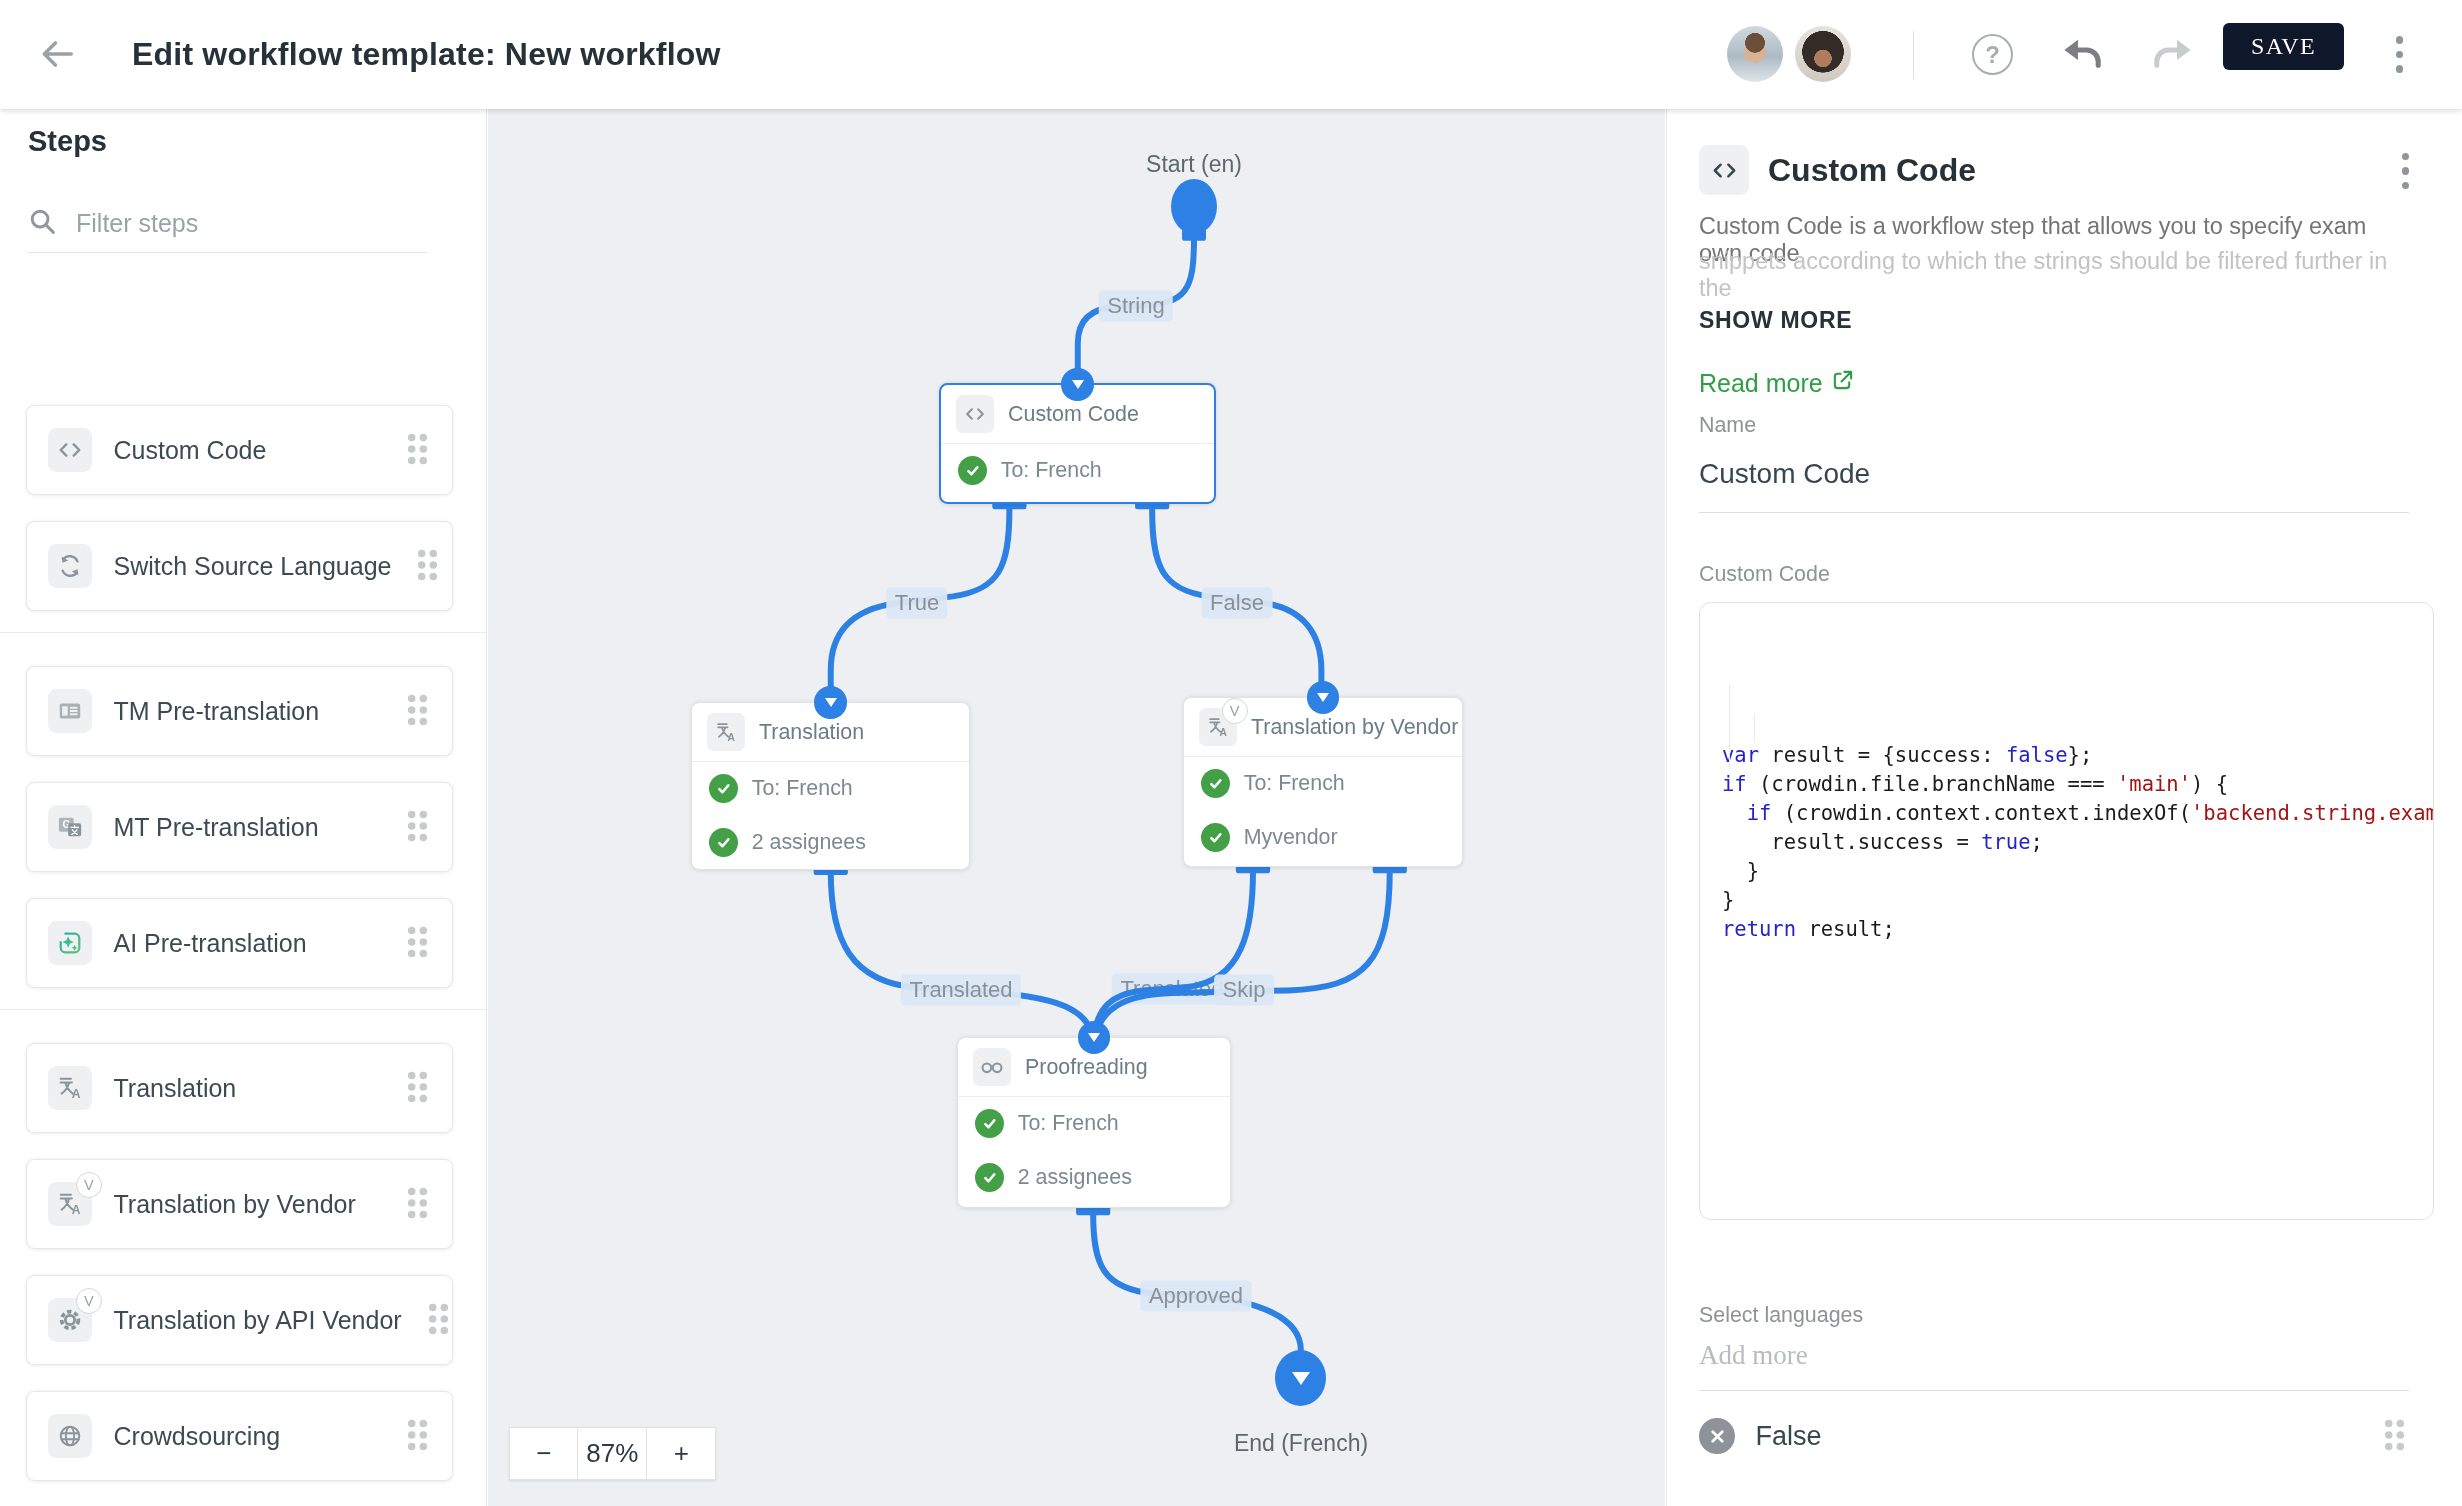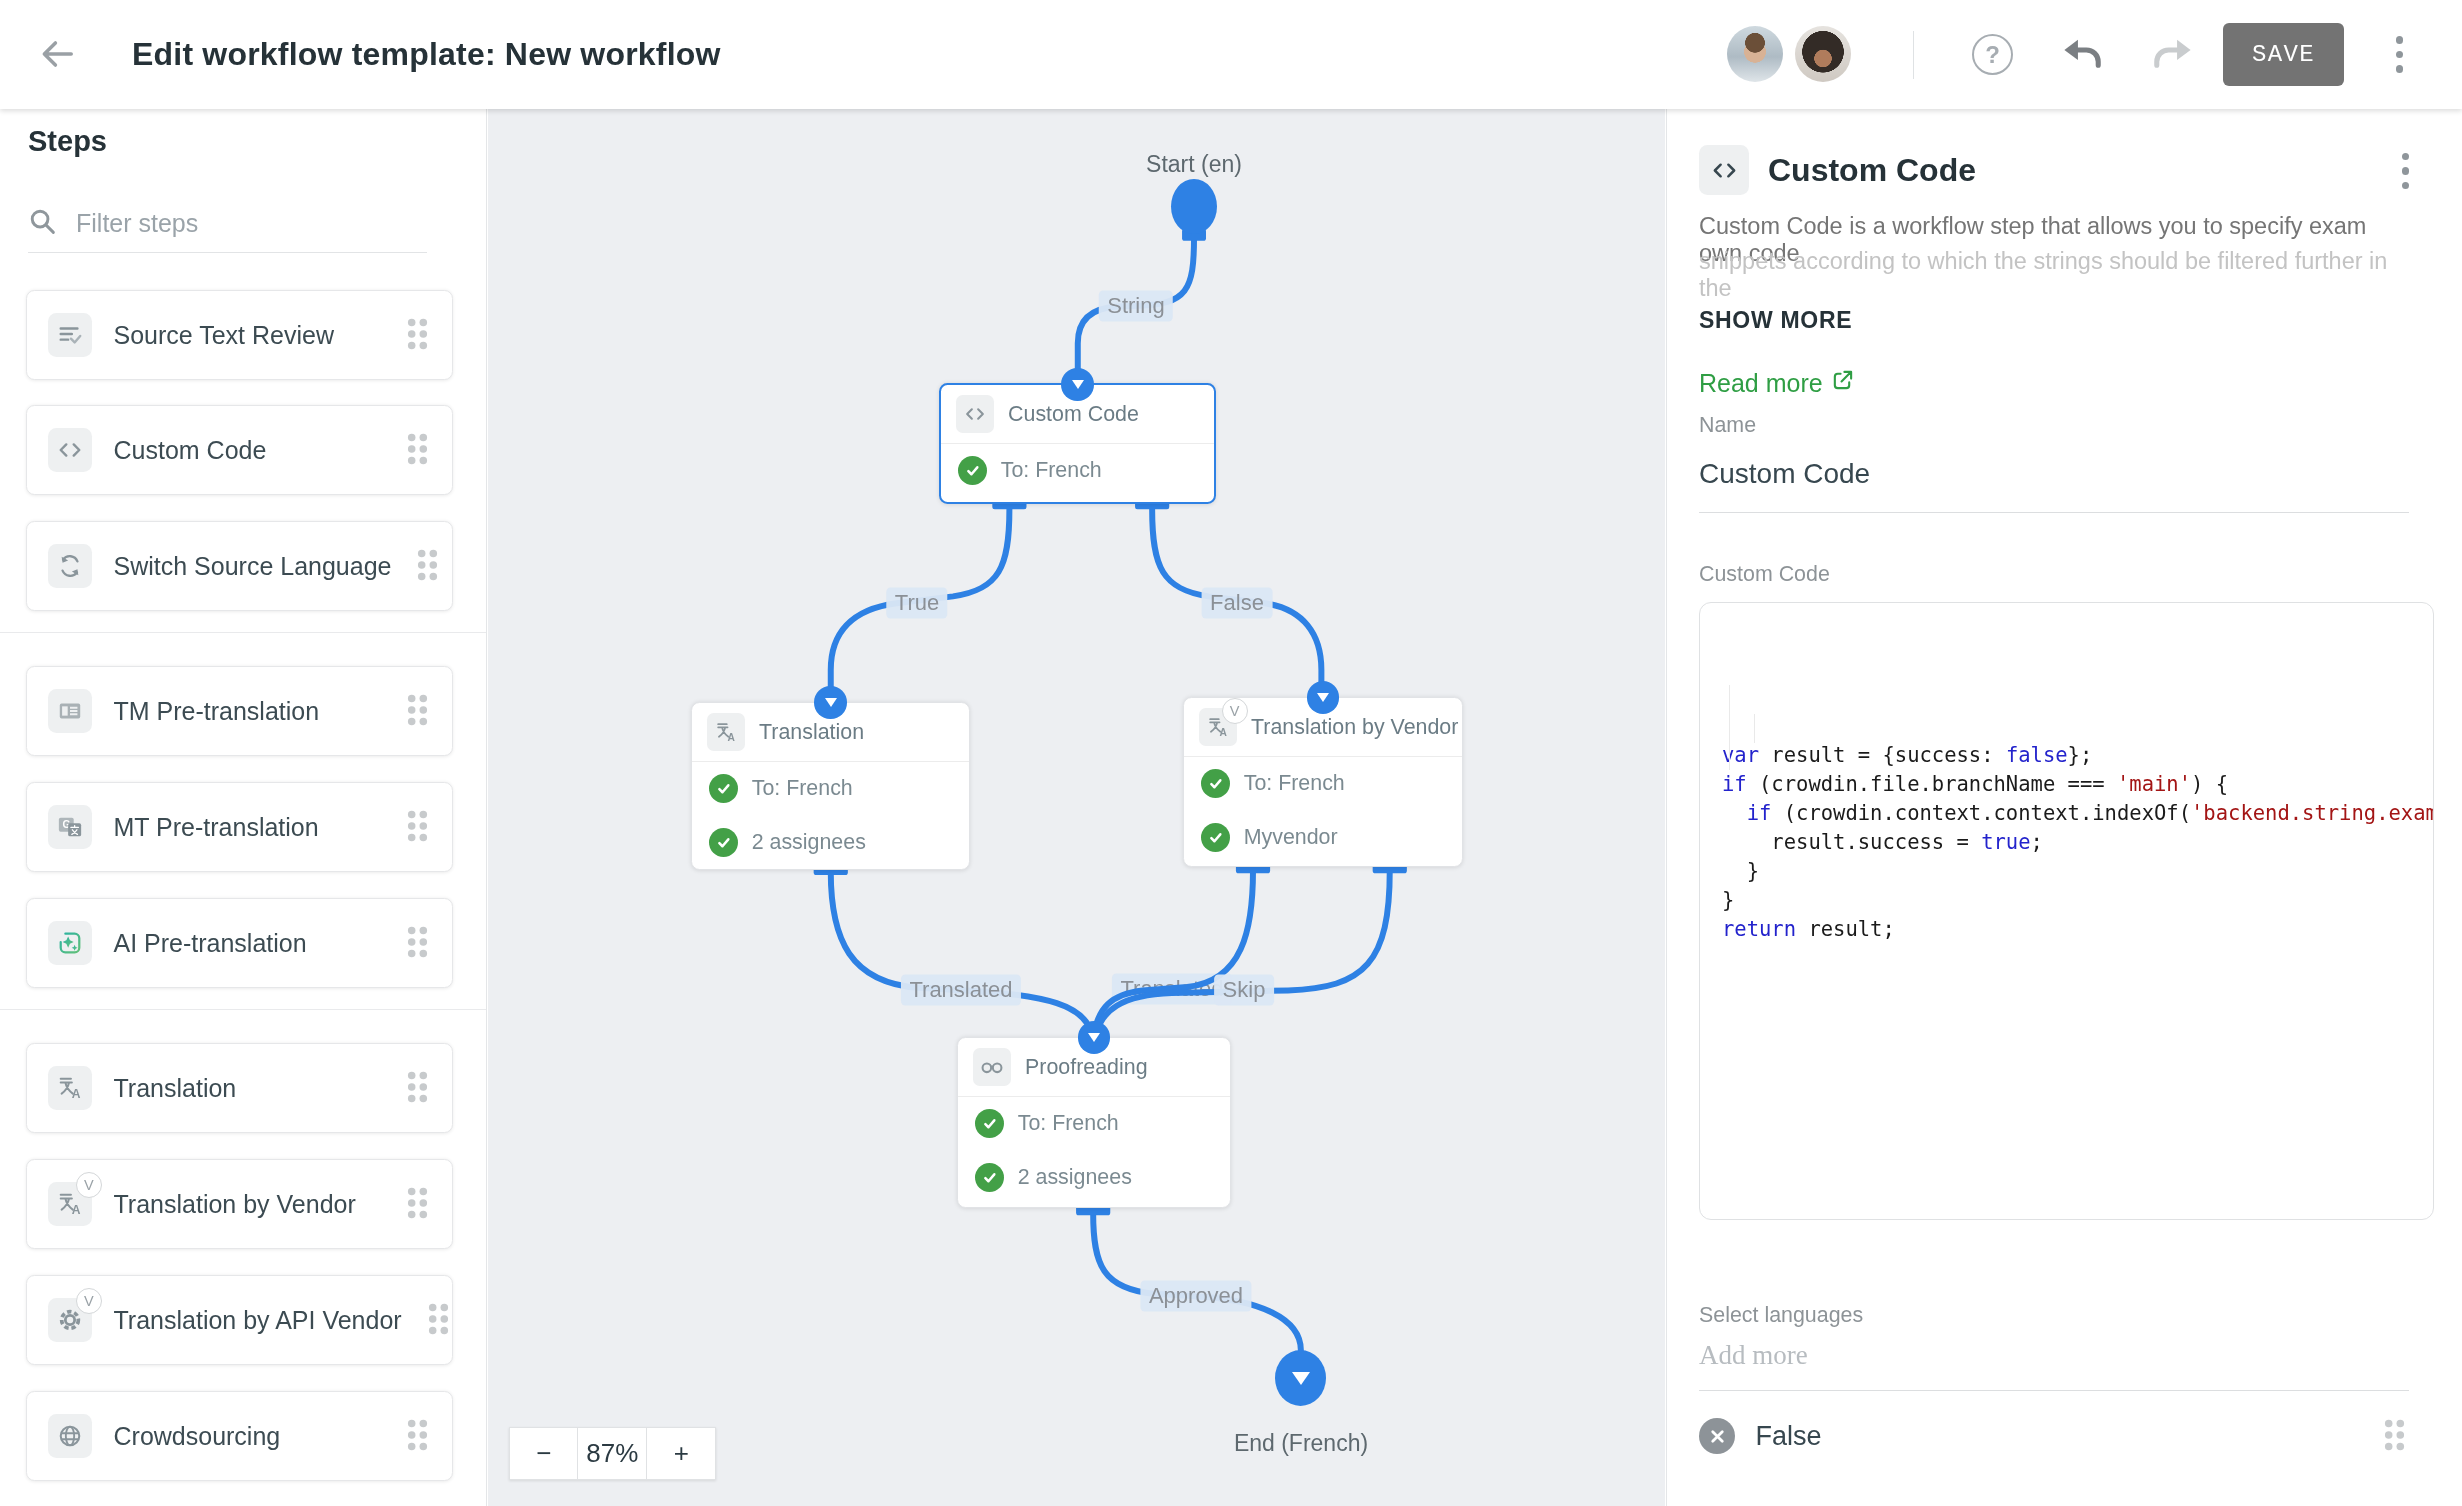--- a/index.html
+++ b/index.html
@@ -21,23 +21,23 @@
   .av2{left:1795px;background:
        radial-gradient(circle at 50% 58%,#b07c5c 0 20%,rgba(0,0,0,0) 21%),
        radial-gradient(circle at 50% 46%,#332b26 0 50%,rgba(0,0,0,0) 51%),
        linear-gradient(180deg,#e6e3df,#cfc9c2);}
   .tb-divider{position:absolute;left:1913px;top:31px;width:0.9px;height:48px;background:#dfe2e4;}
   .help-btn{position:absolute;left:1972px;top:34px;width:41px;height:41px;border-radius:50%;
             border:2.6px solid #a7adb2;box-sizing:border-box;display:flex;align-items:center;
             justify-content:center;font-size:24px;font-weight:700;color:#a7adb2;cursor:pointer;}
   .undo-btn{position:absolute;left:2059px;top:32.5px;width:48px;height:44px;}
   .redo-btn{position:absolute;left:2148px;top:32.5px;width:48px;height:44px;}
-  .save-btn{position:absolute;left:2223px;top:23px;width:121px;height:63px;background:#737373;
+  .save-btn{position:absolute;left:2223px;top:23px;width:121px;height:47px;background:#0f172a;
             color:#fff;border:none;border-radius:6px;font-size:24px;letter-spacing:1.3px;
-            font-family:Liberation Mono, monospace;cursor:pointer;}
+            font-family:Liberation Serif, serif;cursor:pointer;}
   .kebab{display:flex;flex-direction:column;gap:6.8px;align-items:center;justify-content:center;cursor:pointer;}
   .kebab i{width:7.7px;height:7.7px;border-radius:50%;background:#8f969b;}
   .tb-kebab{position:absolute;left:2379px;top:32.5px;width:41px;height:44px;}
 
   
   .sidebar{position:absolute;left:0;top:109px;width:487px;height:1397px;background:#fff;
            border-right:0.9px solid #e4e6e8;box-sizing:border-box;z-index:20;}
   .side-title{position:absolute;left:28px;top:16px;font-size:29px;font-weight:700;color:#263238;}
   .search-row{position:absolute;left:28px;top:85px;width:399px;height:58px;
               border-bottom:1.7px solid #e2e4e6;display:flex;align-items:center;gap:17px;}
@@ -171,41 +171,20 @@
     <div class="search-row">
       <span>
         <svg width="29" height="29" viewBox="0 0 24 24">
             <circle cx="10" cy="10" r="6.5" fill="none" stroke="#8f979c" stroke-width="2.4"></circle>
             <path d="M15 15l6 6" stroke="#8f979c" stroke-width="2.4" stroke-linecap="round"></path>
           </svg>
       </span>
       <input type="text" placeholder="Filter steps" style="">
     </div>
 
-    <div class="card" style="top:181px">
-      <span class="icon-sq">
-        <svg width="26" height="26" viewBox="0 0 28 28">
-            <path d="M4 7h18M4 13h12M4 19h8" stroke="#8a959b" stroke-width="2.6" stroke-linecap="round" fill="none"></path>
-            <path d="M15 18l4 4 6-7" stroke="#aab3b8" stroke-width="2.6" fill="none" stroke-linecap="round" stroke-linejoin="round"></path>
-          </svg>
-      </span>
-      <span class="card-label">Source Text Review</span>
-      <span class="drag">
-        <svg width="29" height="38" viewBox="0 0 20 26">
-            <g fill="#c7cacc">
-              <circle cx="6" cy="5" r="2.6"></circle>
-              <circle cx="14" cy="5" r="2.6"></circle>
-              <circle cx="6" cy="13" r="2.6"></circle>
-              <circle cx="14" cy="13" r="2.6"></circle>
-              <circle cx="6" cy="21" r="2.6"></circle>
-              <circle cx="14" cy="21" r="2.6"></circle>
-            </g>
-          </svg>
-      </span>
-    </div>
     <div class="card" style="top:296px">
       <span class="icon-sq">
         <svg width="26" height="26" viewBox="0 0 28 28">
             <path d="M10 8l-6 6 6 6M18 8l6 6-6 6" fill="none" stroke="#8a959b" stroke-width="2.6" stroke-linecap="round" stroke-linejoin="round"></path>
           </svg>
       </span>
       <span class="card-label">Custom Code</span>
       <span class="drag">
         <svg width="29" height="38" viewBox="0 0 20 26">
             <g fill="#c7cacc">

